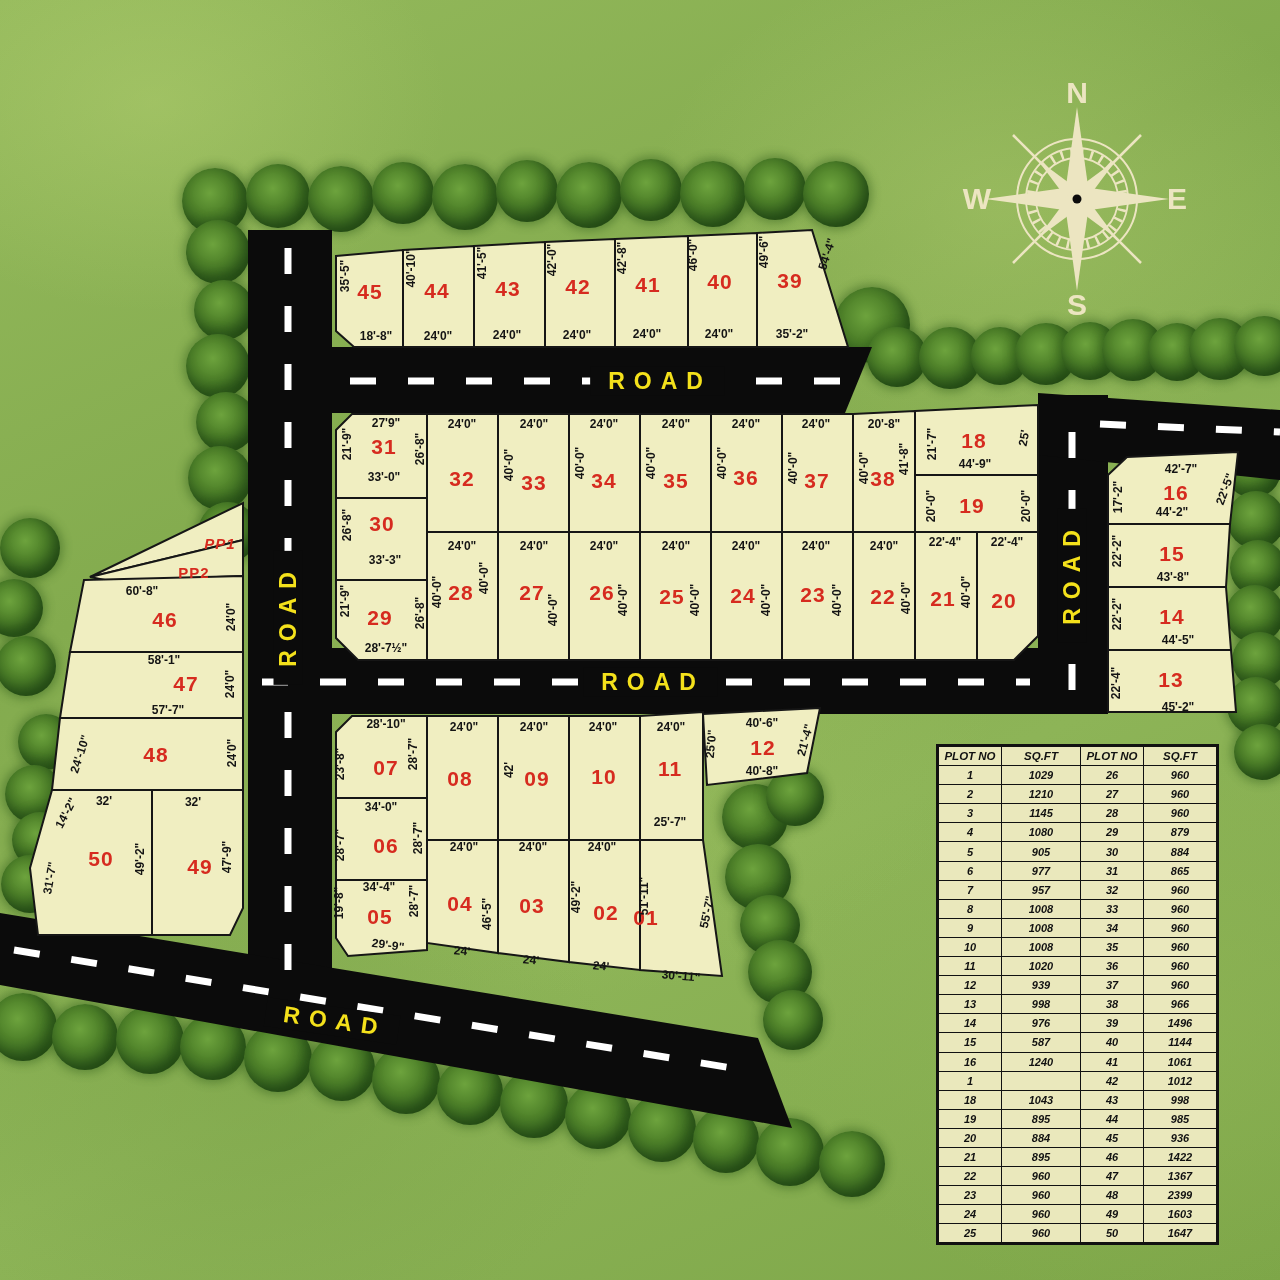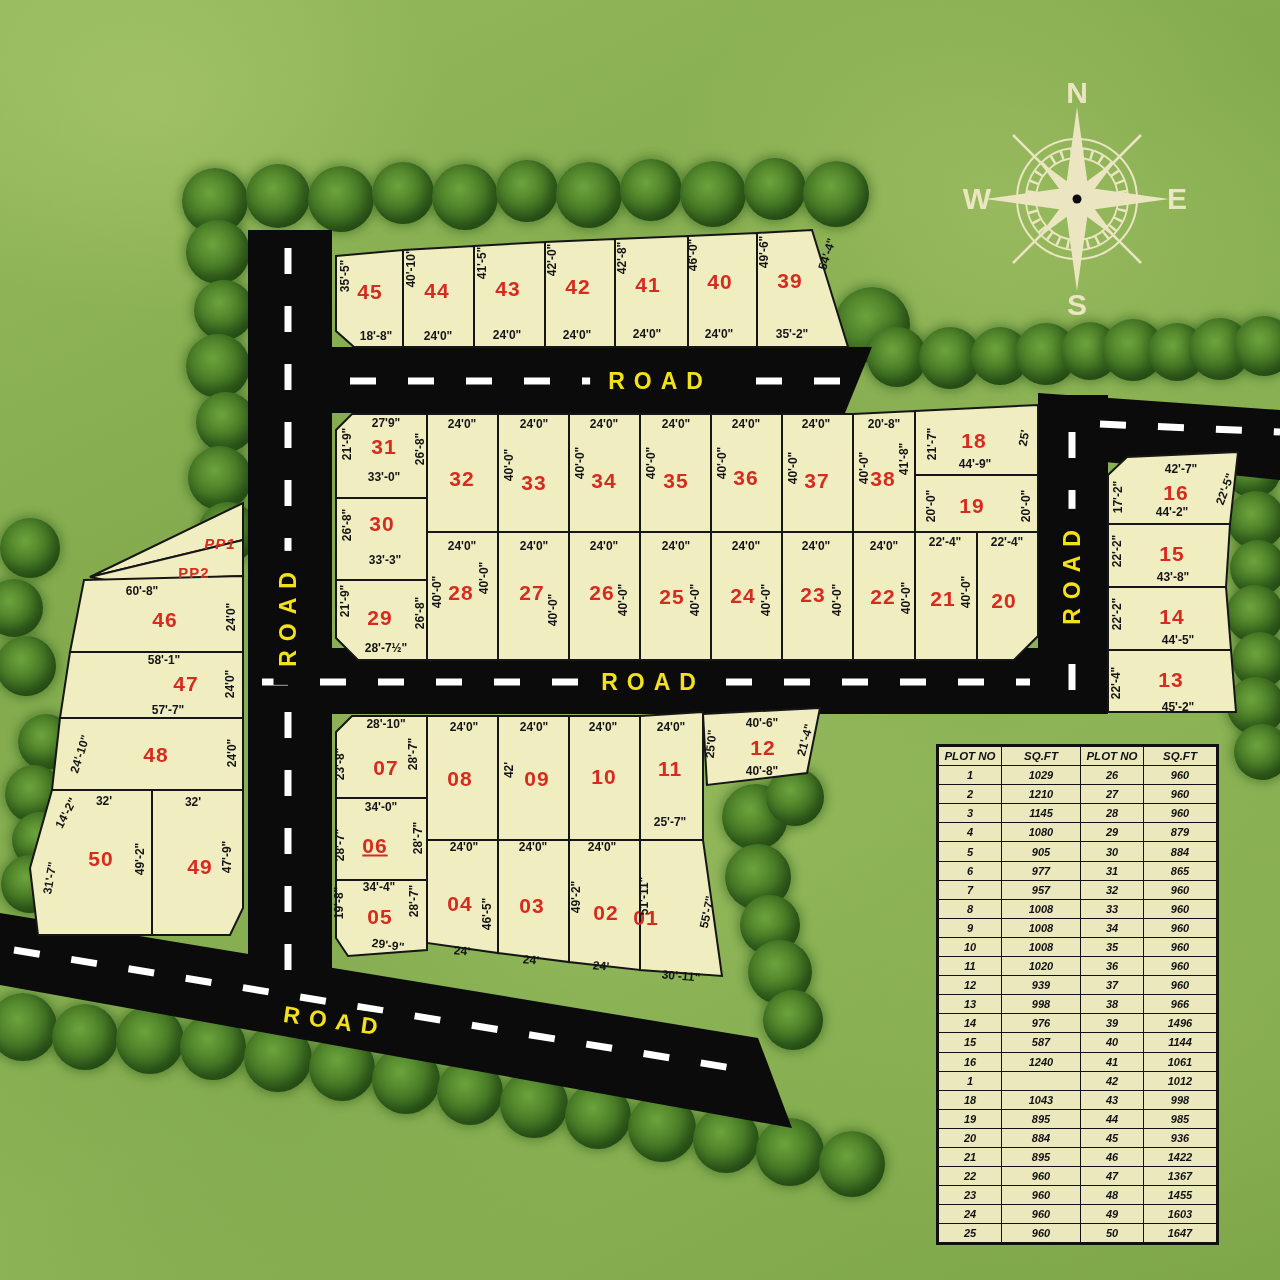--- a/index.html
+++ b/index.html
@@ -347,21 +347,21 @@
       <div class="lbl dim" style="left: 168px; top: 710px;">57'-7"</div>
       <div class="lbl dim" style="left: 80px; top: 754px; transform: translate(-50%, -50%) rotate(-72deg);">24'-10"</div>
       <div class="lbl dim" style="left: 232px; top: 753px; transform: translate(-50%, -50%) rotate(-90deg);">24'0"</div>
       <div class="lbl dim" style="left: 104px; top: 801px;">32'</div>
       <div class="lbl dim" style="left: 66px; top: 813px; transform: translate(-50%, -50%) rotate(-62deg);">14'-2"</div>
       <div class="lbl dim" style="left: 50px; top: 878px; transform: translate(-50%, -50%) rotate(-80deg);">31'-7"</div>
       <div class="lbl dim" style="left: 140px; top: 859px; transform: translate(-50%, -50%) rotate(-90deg);">49'-2"</div>
       <div class="lbl dim" style="left: 193px; top: 802px;">32'</div>
       <div class="lbl dim" style="left: 227px; top: 857px; transform: translate(-50%, -50%) rotate(-90deg);">47'-9"</div>
       <div class="lbl num" style="left: 386px; top: 767px;">07</div>
-      <div class="lbl num" style="left: 375px; top: 845px; text-decoration: underline;">06</div>
+      <div class="lbl num" style="left: 386px; top: 845px;">06</div>
       <div class="lbl num" style="left: 380px; top: 916px;">05</div>
       <div class="lbl dim" style="left: 386px; top: 724px;">28'-10"</div>
       <div class="lbl dim" style="left: 340px; top: 764px; transform: translate(-50%, -50%) rotate(-90deg);">23'-8"</div>
       <div class="lbl dim" style="left: 413px; top: 754px; transform: translate(-50%, -50%) rotate(-90deg);">28'-7"</div>
       <div class="lbl dim" style="left: 381px; top: 807px;">34'-0"</div>
       <div class="lbl dim" style="left: 340px; top: 845px; transform: translate(-50%, -50%) rotate(-90deg);">28'-7"</div>
       <div class="lbl dim" style="left: 418px; top: 838px; transform: translate(-50%, -50%) rotate(-90deg);">28'-7"</div>
       <div class="lbl dim" style="left: 379px; top: 887px;">34'-4"</div>
       <div class="lbl dim" style="left: 339px; top: 903px; transform: translate(-50%, -50%) rotate(-90deg);">19'-8"</div>
       <div class="lbl dim" style="left: 414px; top: 901px; transform: translate(-50%, -50%) rotate(-90deg);">28'-7"</div>
@@ -537,21 +537,21 @@
         <tr>
           <td>22</td>
           <td>960</td>
           <td>47</td>
           <td>1367</td>
         </tr>
         <tr>
           <td>23</td>
           <td>960</td>
           <td>48</td>
-          <td>1455</td>
+          <td>2399</td>
         </tr>
         <tr>
           <td>24</td>
           <td>960</td>
           <td>49</td>
           <td>1603</td>
         </tr>
         <tr>
           <td>25</td>
           <td>960</td>

